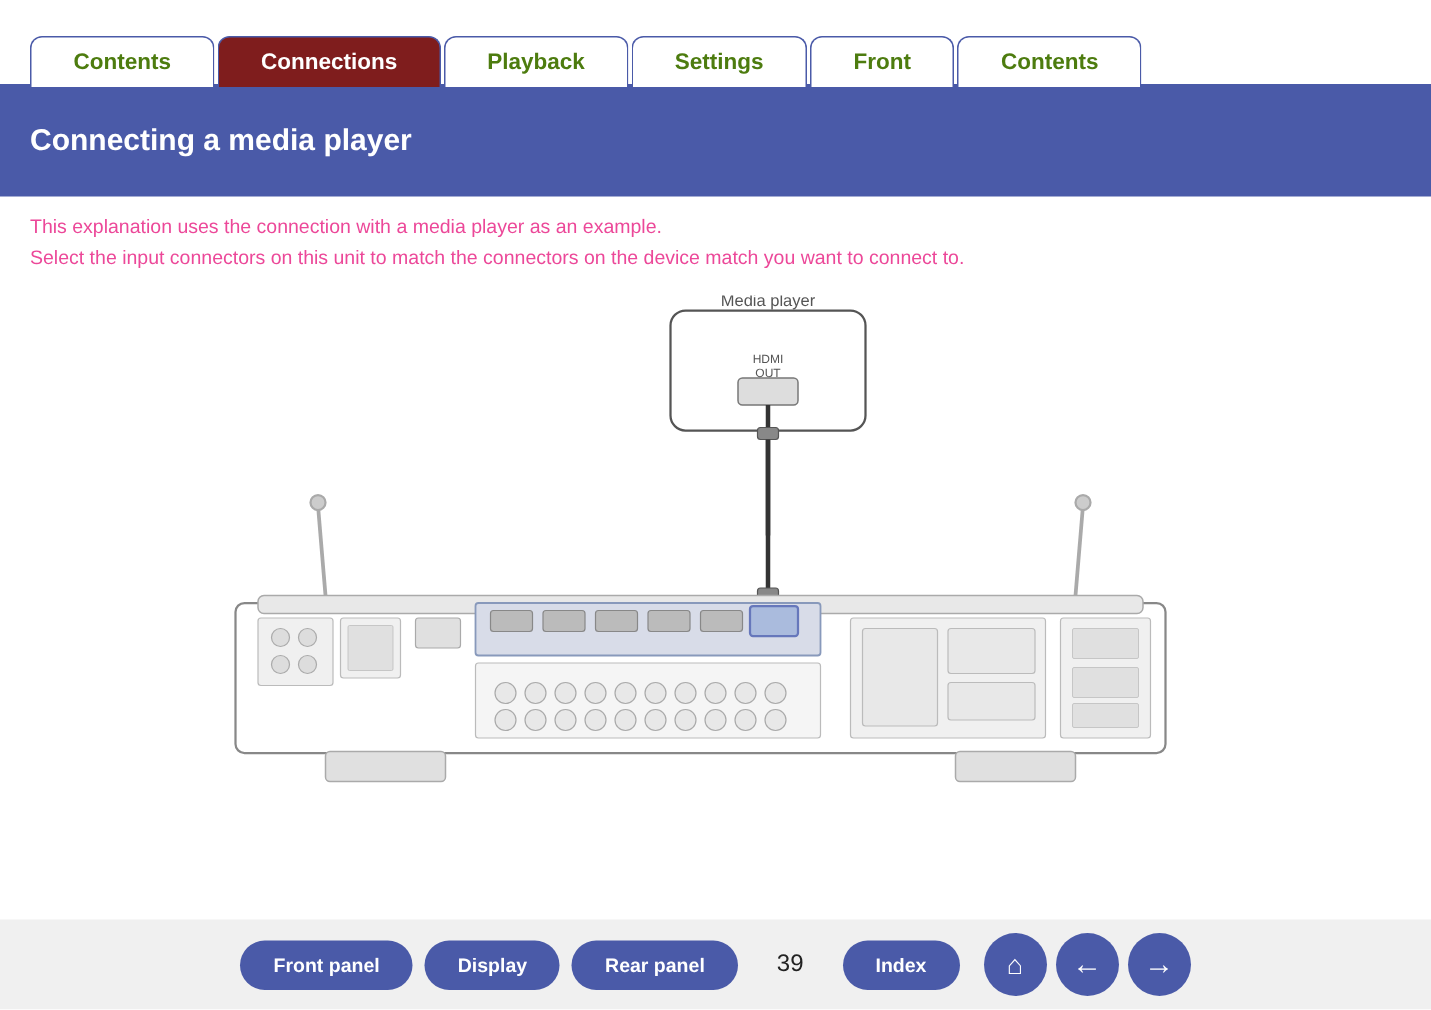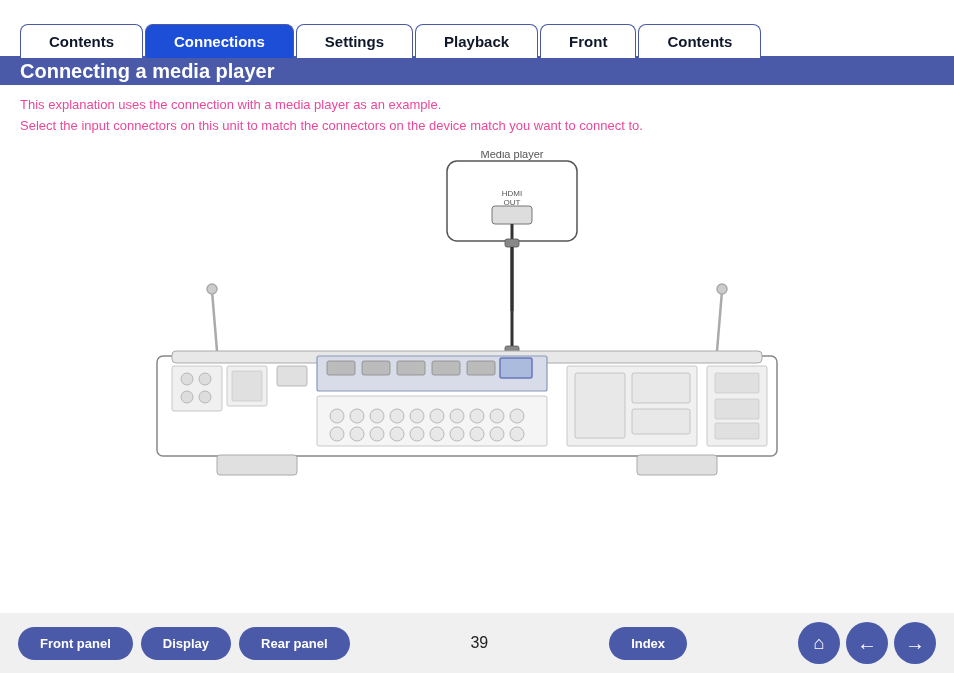--- a/index.html
+++ b/index.html
@@ -20,42 +20,42 @@
       background: #fff;
       border-bottom: 2px solid #4a5aa8;
       height: 58px;
     }
     .nav-tab {
       padding: 8px 28px;
       font-size: 15px;
       font-weight: bold;
       cursor: pointer;
       border-radius: 8px 8px 0 0;
-      color: #0f172a;
+      color: #4d7c0f;
       background: #fff;
       border: 1.5px solid #4a5aa8;
       border-bottom: none;
       margin-right: 2px;
       position: relative;
       bottom: -2px;
     }
     .nav-tab.active {
-      background: #1d4ed8;
+      background: #7f1d1d;
       color: #fff;
       border-color: #4a5aa8;
       z-index: 2;
     }
 
     
     .page-title-bar {
       background: #4a5aa8;
       color: #fff;
       font-size: 20px;
       font-weight: bold;
-      padding: 2px 20px;
+      padding: 25px 20px;
       margin: 0;
     }
 
     
     .description {
       font-size: 13px;
       color: #ec4899;
       padding: 10px 20px 4px 20px;
       line-height: 1.6;
     }
@@ -73,21 +73,21 @@
     
     .bottom-bar {
       position: absolute;
       bottom: 0;
       left: 0;
       right: 0;
       height: 60px;
       background: #f0f0f0;
       display: flex;
       align-items: center;
-      justify-content: space-between;
+      justify-content: center;
       padding: 0 18px;
       gap: 16px;
     }
     .bottom-left-btns {
       display: flex;
       gap: 8px;
     }
     .bottom-right-icons {
       display: flex;
       gap: 6px;
@@ -139,22 +139,22 @@
     .diagram-svg {
       display: block;
     }
   </style>
 </head>
 <body>
 
 <div class="nav-tabs">
   <div class="nav-tab">Contents</div>
   <div class="nav-tab active">Connections</div>
+  <div class="nav-tab">Playback</div>
   <div class="nav-tab">Settings</div>
-  <div class="nav-tab">Playback</div>
   <div class="nav-tab">Front</div>
   <div class="nav-tab">Contents</div>
 </div>
 
 <div class="page-title-bar">Connecting a media player</div>
 
 <div class="description">
   <div>This explanation uses the connection with a media player as an example.</div>
   <div>Select the input connectors on this unit to match the connectors on the device match you want to connect to.</div>
 </div>

